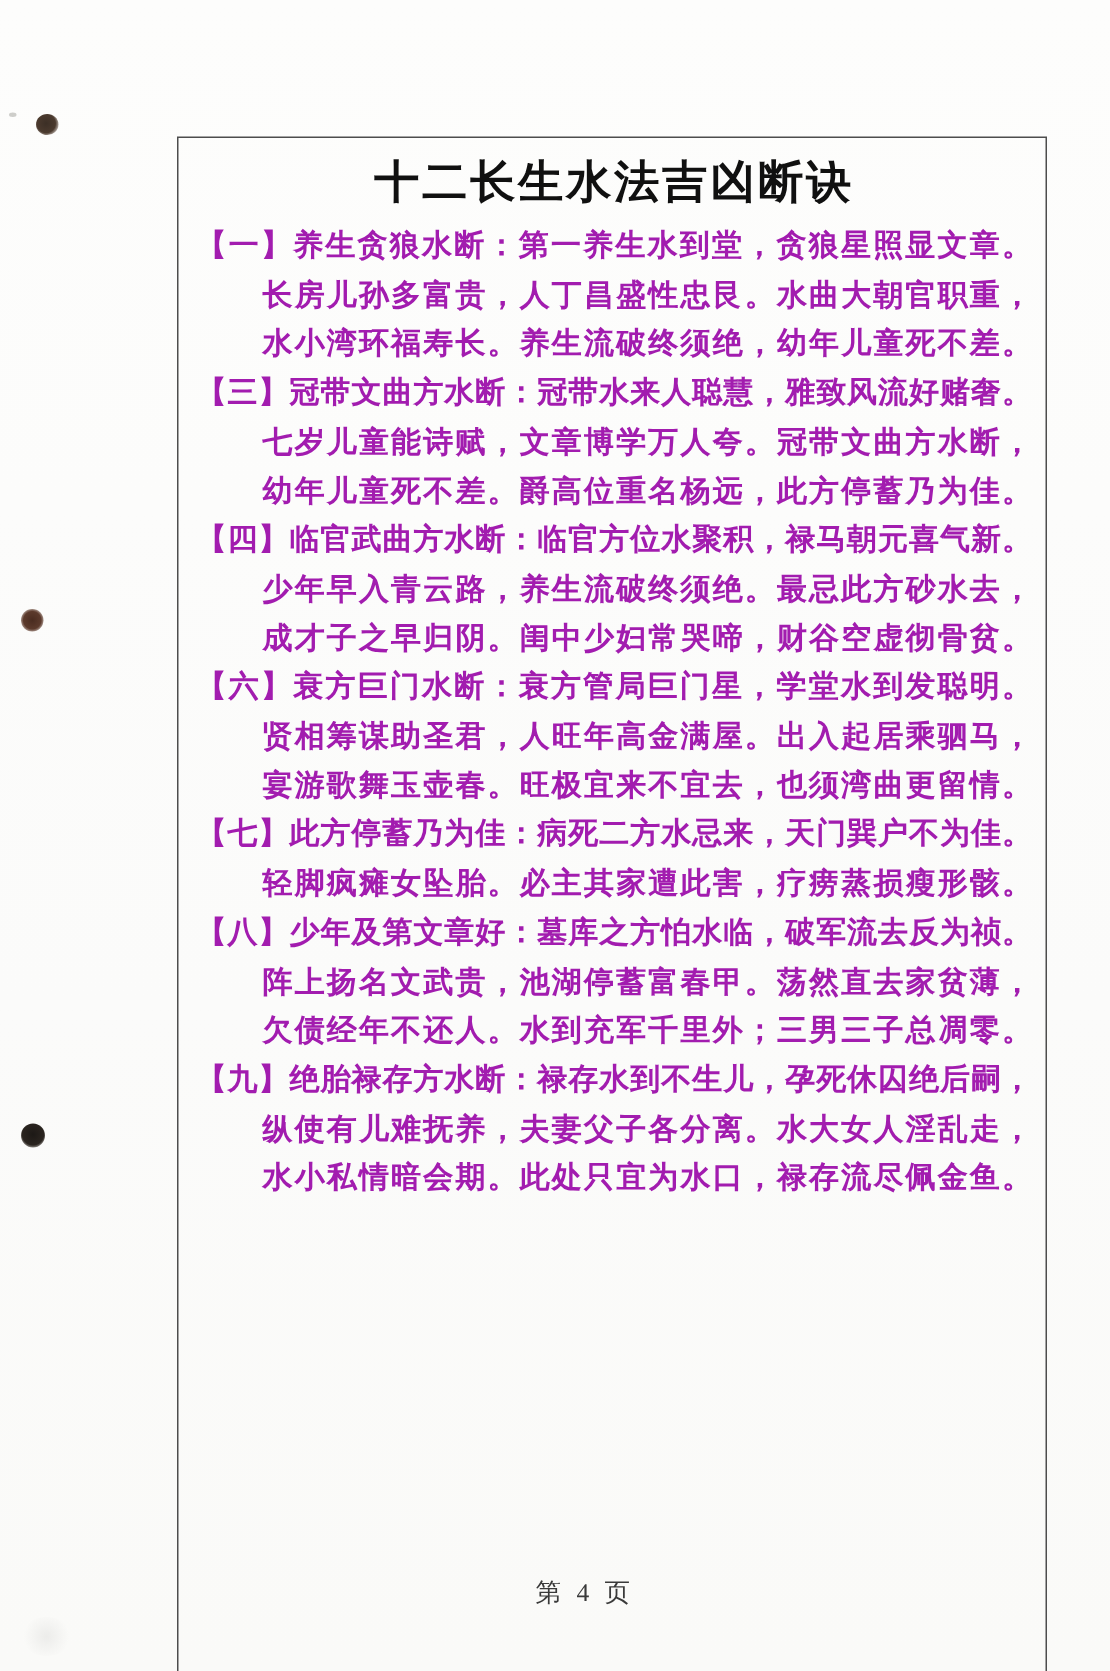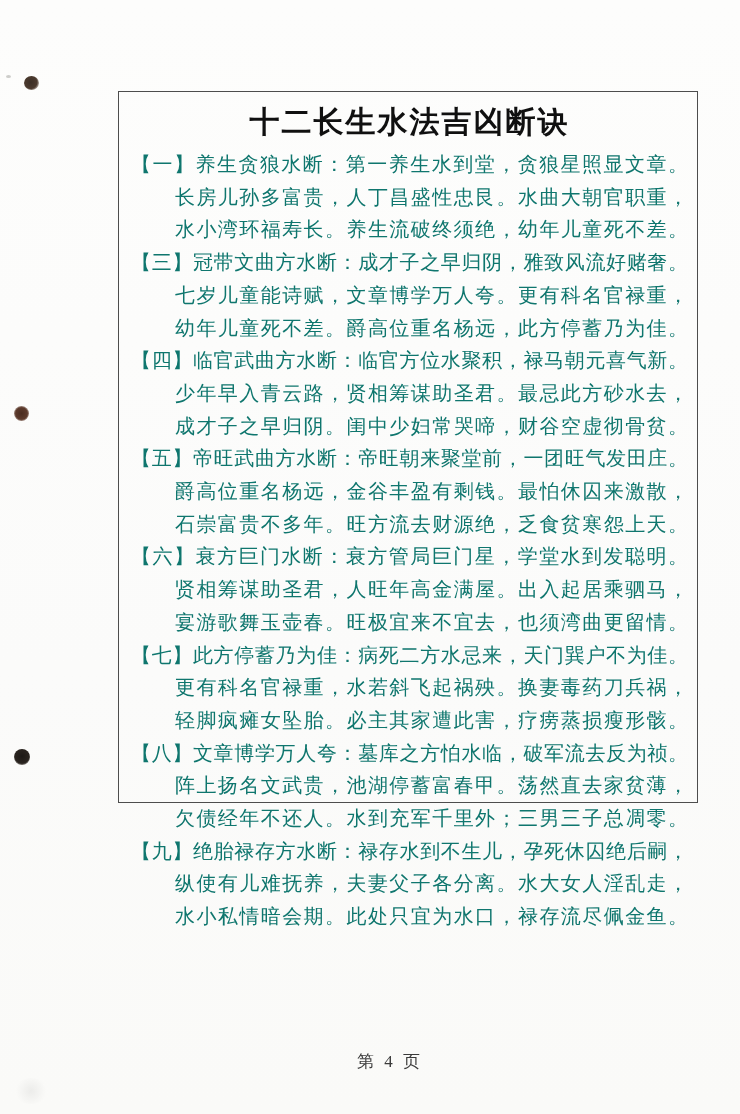--- a/index.html
+++ b/index.html
@@ -2,31 +2,31 @@
 <html><head>
 <meta charset="utf-8">
 <style>
   html,body{margin:0;padding:0;}
   body{
     width:740px;height:1114px;position:relative;overflow:hidden;
     background:linear-gradient(180deg,#fdfdfc 0%,#fbfbfa 60%,#fafaf8 100%);
     font-family:"Liberation Sans","DejaVu Sans",sans-serif;
   }
   .content-box{
-    position:absolute;left:118px;top:91px;width:580px;height:712px;
+    position:absolute;left:118px;top:91px;width:580px;height:1024px;
     box-sizing:border-box;border:1.5px solid #4d4d4d;
     padding:4px 9px 0 12px;background:transparent;
   }
   .doc-title{
     text-align:center;font-size:30px;font-weight:700;color:#101010;
     height:52px;line-height:52px;letter-spacing:2px;
   }
   .section{margin:0;}
   .line{
-    font-size:20px;font-weight:400;color:#0f766e;line-height:32.7px;
+    font-size:20px;font-weight:700;color:#a21caf;line-height:32.7px;
     white-space:nowrap;text-align:justify;text-align-last:justify;
   }
   .line.cont{padding-left:44px;}
   .label{display:inline;}
   .page-footer{
     position:absolute;top:1050px;left:20px;width:740px;text-align:center;
     font-size:17px;font-weight:400;color:#3a3a3a;letter-spacing:3px;
     font-family:"Liberation Serif","DejaVu Serif",serif;
   }
   .hole{position:absolute;border-radius:50%;}
@@ -53,51 +53,45 @@
   <div class="doc-title">十二长生水法吉凶断诀</div>
 
   <div class="section">
     <div class="line first"><span class="label">【一】</span><span>养生贪狼水断：第一养生水到堂，贪狼星照显文章。</span></div>
     <div class="line cont">长房儿孙多富贵，人丁昌盛性忠艮。水曲大朝官职重，</div>
     <div class="line cont">水小湾环福寿长。养生流破终须绝，幼年儿童死不差。</div>
   </div>
 
 
   <div class="section">
-    <div class="line first"><span class="label">【三】</span><span>冠带文曲方水断：成才子之早归阴，雅致风流好赌奢。</span></div>
-    <div class="line cont">七岁儿童能诗赋，文章博学万人夸。更有科名官禄重，</div>
+    <div class="line first"><span class="label">【三】</span><span>冠带文曲方水断：冠带水来人聪慧，雅致风流好赌奢。</span></div>
+    <div class="line cont">七岁儿童能诗赋，文章博学万人夸。冠带文曲方水断，</div>
     <div class="line cont">幼年儿童死不差。爵高位重名杨远，此方停蓄乃为佳。</div>
   </div>
 
   <div class="section">
     <div class="line first"><span class="label">【四】</span><span>临官武曲方水断：临官方位水聚积，禄马朝元喜气新。</span></div>
-    <div class="line cont">少年早入青云路，贤相筹谋助圣君。最忌此方砂水去，</div>
+    <div class="line cont">少年早入青云路，养生流破终须绝。最忌此方砂水去，</div>
     <div class="line cont">成才子之早归阴。闺中少妇常哭啼，财谷空虚彻骨贫。</div>
   </div>
 
-  <div class="section">
-    <div class="line first"><span class="label">【五】</span><span>帝旺武曲方水断：帝旺朝来聚堂前，一团旺气发田庄。</span></div>
-    <div class="line cont">爵高位重名杨远，金谷丰盈有剩钱。最怕休囚来激散，</div>
-    <div class="line cont">石崇富贵不多年。旺方流去财源绝，乏食贫寒怨上天。</div>
-  </div>
 
   <div class="section">
     <div class="line first"><span class="label">【六】</span><span>衰方巨门水断：衰方管局巨门星，学堂水到发聪明。</span></div>
     <div class="line cont">贤相筹谋助圣君，人旺年高金满屋。出入起居乘驷马，</div>
     <div class="line cont">宴游歌舞玉壶春。旺极宜来不宜去，也须湾曲更留情。</div>
   </div>
 
   <div class="section">
     <div class="line first"><span class="label">【七】</span><span>此方停蓄乃为佳：病死二方水忌来，天门巽户不为佳。</span></div>
-    <div class="line cont">更有科名官禄重，水若斜飞起祸殃。换妻毒药刀兵祸，</div>
     <div class="line cont">轻脚疯瘫女坠胎。必主其家遭此害，疗痨蒸损瘦形骸。</div>
   </div>
 
   <div class="section">
-    <div class="line first"><span class="label">【八】</span><span>文章博学万人夸：墓库之方怕水临，破军流去反为祯。</span></div>
+    <div class="line first"><span class="label">【八】</span><span>少年及第文章好：墓库之方怕水临，破军流去反为祯。</span></div>
     <div class="line cont">阵上扬名文武贵，池湖停蓄富春甲。荡然直去家贫薄，</div>
     <div class="line cont">欠债经年不还人。水到充军千里外；三男三子总凋零。</div>
   </div>
 
   <div class="section">
     <div class="line first"><span class="label">【九】</span><span>绝胎禄存方水断：禄存水到不生儿，孕死休囚绝后嗣，</span></div>
     <div class="line cont">纵使有儿难抚养，夫妻父子各分离。水大女人淫乱走，</div>
     <div class="line cont">水小私情暗会期。此处只宜为水口，禄存流尽佩金鱼。</div>
   </div>
 </div>

